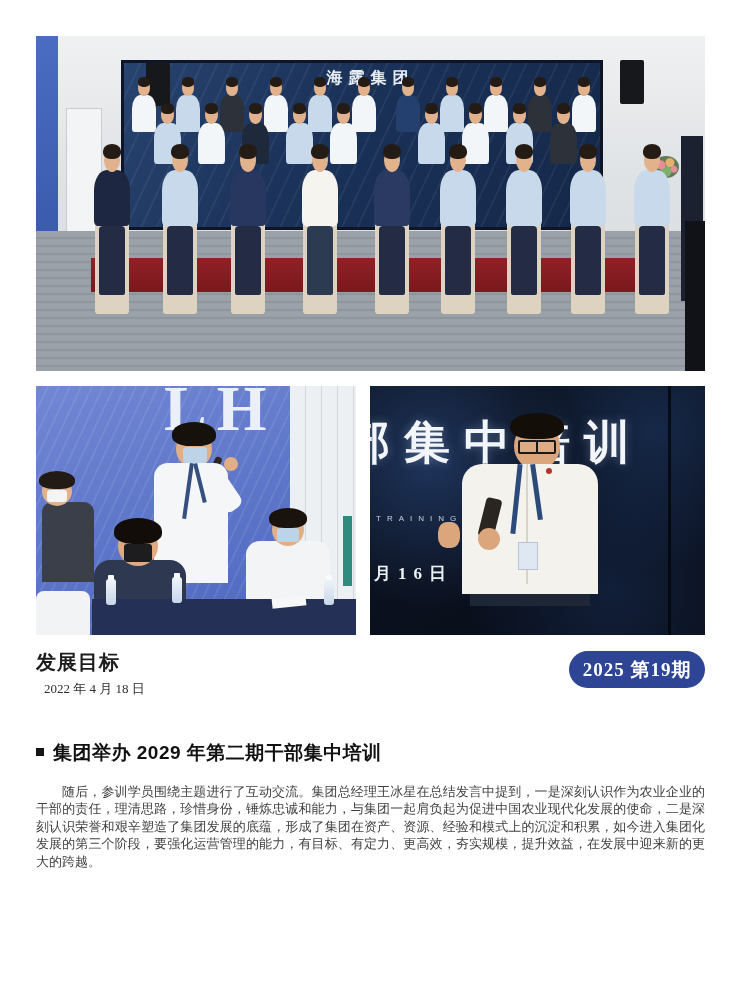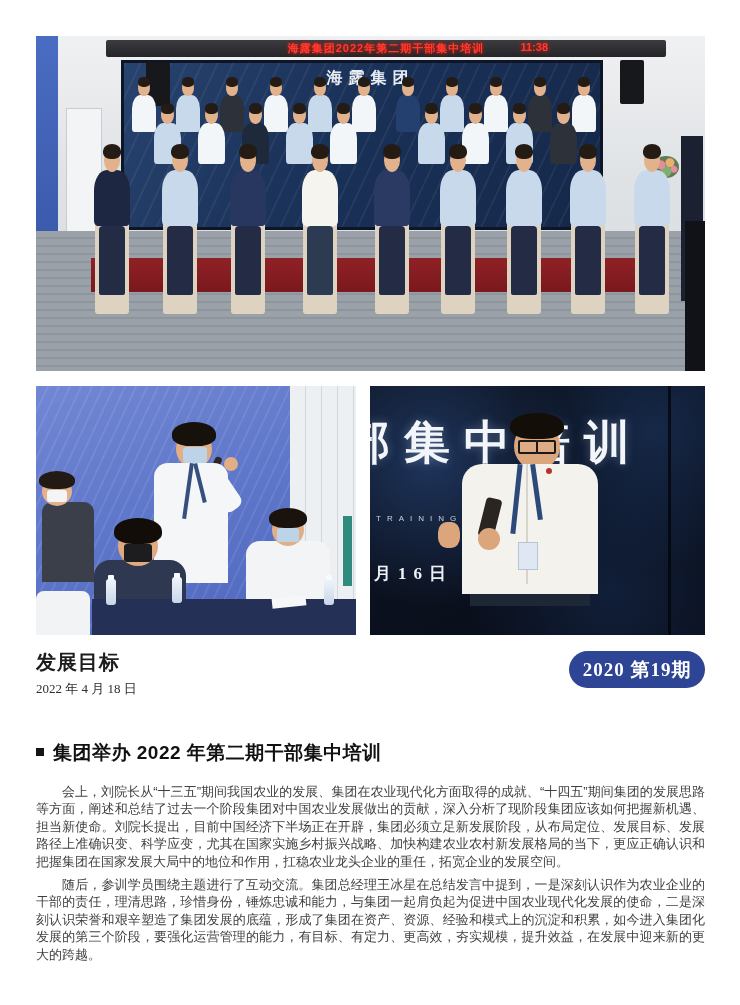--- a/index.html
+++ b/index.html
@@ -85,21 +85,21 @@
   .pr-training{position:absolute;left:6px;top:128px;color:#c9d2de;font-size:8px;letter-spacing:6px;}
   .pr-date{position:absolute;left:4px;top:176px;color:#eef1f6;font-family:"Liberation Serif",serif;
      font-weight:bold;font-size:17px;letter-spacing:7px;}
 
   
   .fig{position:absolute;}
 
   
   .dept{position:absolute;left:36px;top:649px;font-family:"Liberation Serif",serif;
         font-weight:bold;font-size:20px;color:#1c1c1c;letter-spacing:1px;}
-  .pubdate{position:absolute;left:36px;top:680px;font-family:"Liberation Serif",serif;
+  .pubdate{position:absolute;left:44px;top:680px;font-family:"Liberation Serif",serif;
         font-size:13px;color:#2e2e2e;}
   .issue-badge{position:absolute;left:569px;top:651px;width:136px;height:37px;border-radius:19px;
         background:#2e4595;color:#ffffff;text-align:center;line-height:37px;
         font-family:"Liberation Serif",serif;font-weight:bold;font-size:19px;letter-spacing:1px;}
   .article{position:absolute;left:36px;top:740px;width:669px;}
   .a-titlerow{position:relative;padding-left:17px;margin-bottom:17px;}
   .a-bullet{position:absolute;left:0;top:8px;width:8px;height:8px;background:#151515;}
   .a-title{font-size:19px;font-weight:bold;color:#111;letter-spacing:.5px;}
   .a-par{font-size:13px;line-height:17.4px;color:#3f3f3f;text-align:justify;
         text-indent:2em;margin:0 0 6px 0;}
@@ -309,28 +309,25 @@
           <div class="plegs" style="height:69px;background:#232c44"></div>
         </div>
         <div class="person" style="left: 598px; top: 112px; width: 36px; height: 93px;">
           <div class="ph" style="background:#e2b28d">
             <i style="background:#241b14"></i>
           </div>
           <div class="pb" style="background:#c7d9eb"></div>
           <div class="plegs" style="height:69px;background:#232c44"></div>
         </div>
       </div>
-    <div class="pm-led">
-      <div class="pm-led-text">海露集团2022年第二期干部集中培训</div>
-      <div class="pm-led-clock">11:38</div>
-    </div>
   </div>
 
   <div class="photo" id="photo-left">
     <div class="pl-bg"></div>
+    <div class="pl-letters">LH</div>
     <div class="pl-panels"></div>
     <div class="pl-teal"></div>
 
     <div class="fig" style="left:6px;top:90px;">
       <div style="width:30px;height:30px;border-radius:50%;background:#e3b28c;position:relative;">
         <i style="position:absolute;left:-3px;right:-3px;top:-5px;height:18px;background:#221a14;border-radius:50% 50% 40% 40%;display:block;"></i>
         <div class="mask" style="left:5px;top:14px;width:20px;height:12px;background:#f2f4f6;"></div>
       </div>
       <div style="width:52px;height:80px;background:#3a3f4a;border-radius:10px 10px 0 0;margin-top:-4px;"></div>
     </div>
@@ -395,24 +392,23 @@
         <div style="position:absolute;left:20px;top:34px;width:16px;height:40px;background:#2a2520;border-radius:4px;transform:rotate(14deg);"></div>
         <div style="position:absolute;left:16px;top:64px;width:22px;height:22px;border-radius:50%;background:#dca67d;"></div>
         <div style="position:absolute;left:-24px;top:58px;width:22px;height:26px;border-radius:40%;background:#dca67d;"></div>
       </div>
       <div style="width:120px;height:12px;background:#1e2736;margin-left:8px;"></div>
     </div>
   </div>
 
   <div class="dept">发展目标</div>
   <div class="pubdate">2022 年 4 月 18 日</div>
-  <div class="issue-badge">2020 第19期</div>
+  <div class="issue-badge">2025 第19期</div>
 
   <div class="article">
     <div class="a-titlerow">
       <span class="a-bullet"></span>
-      <span class="a-title">集团举办 2022 年第二期干部集中培训</span>
-    </div>
-    <p class="a-par">会上，刘院长从“十三五”期间我国农业的发展、集团在农业现代化方面取得的成就、“十四五”期间集团的发展思路等方面，阐述和总结了过去一个阶段集团对中国农业发展做出的贡献，深入分析了现阶段集团应该如何把握新机遇、担当新使命。刘院长提出，目前中国经济下半场正在开辟，集团必须立足新发展阶段，从布局定位、发展目标、发展路径上准确识变、科学应变，尤其在国家实施乡村振兴战略、加快构建农业农村新发展格局的当下，更应正确认识和把握集团在国家发展大局中的地位和作用，扛稳农业龙头企业的重任，拓宽企业的发展空间。</p>
+      <span class="a-title">集团举办 2029 年第二期干部集中培训</span>
+    </div>
     <p class="a-par">随后，参训学员围绕主题进行了互动交流。集团总经理王冰星在总结发言中提到，一是深刻认识作为农业企业的干部的责任，理清思路，珍惜身份，锤炼忠诚和能力，与集团一起肩负起为促进中国农业现代化发展的使命，二是深刻认识荣誉和艰辛塑造了集团发展的底蕴，形成了集团在资产、资源、经验和模式上的沉淀和积累，如今进入集团化发展的第三个阶段，要强化运营管理的能力，有目标、有定力、更高效，夯实规模，提升效益，在发展中迎来新的更大的跨越。</p>
   </div>
 
 </div>
 
 </body></html>

